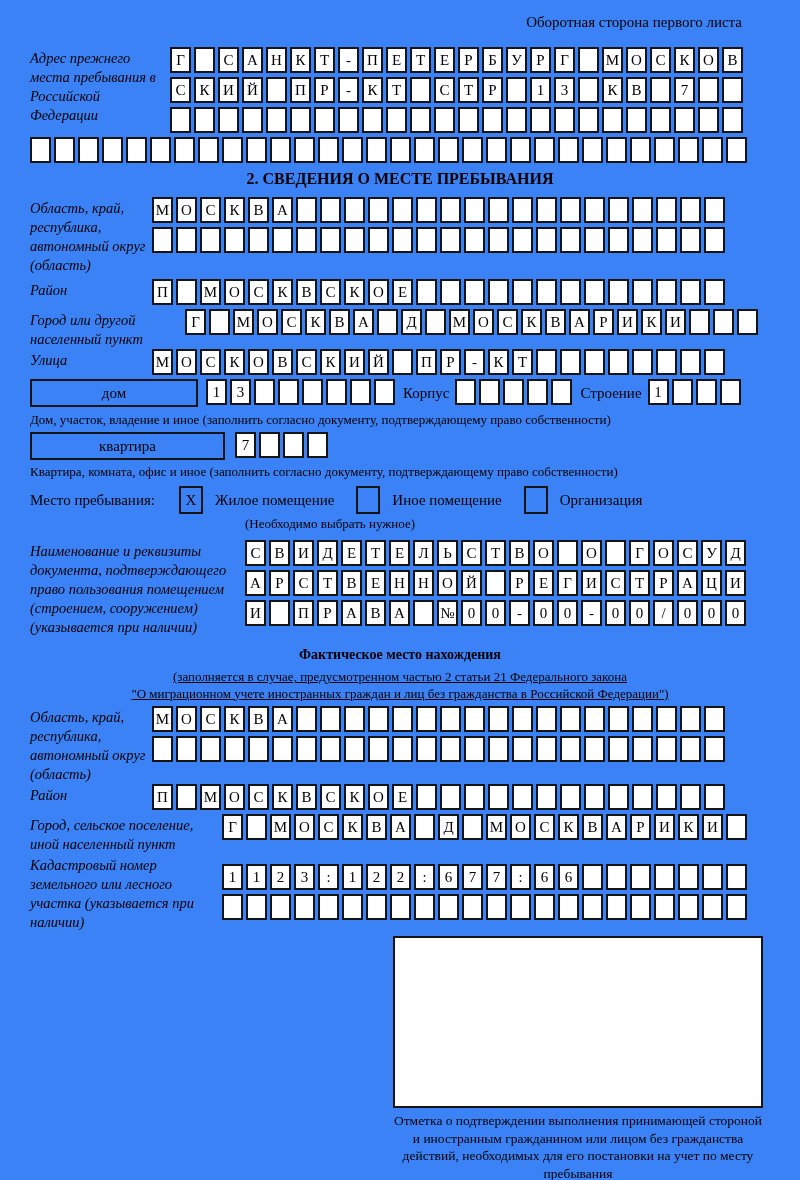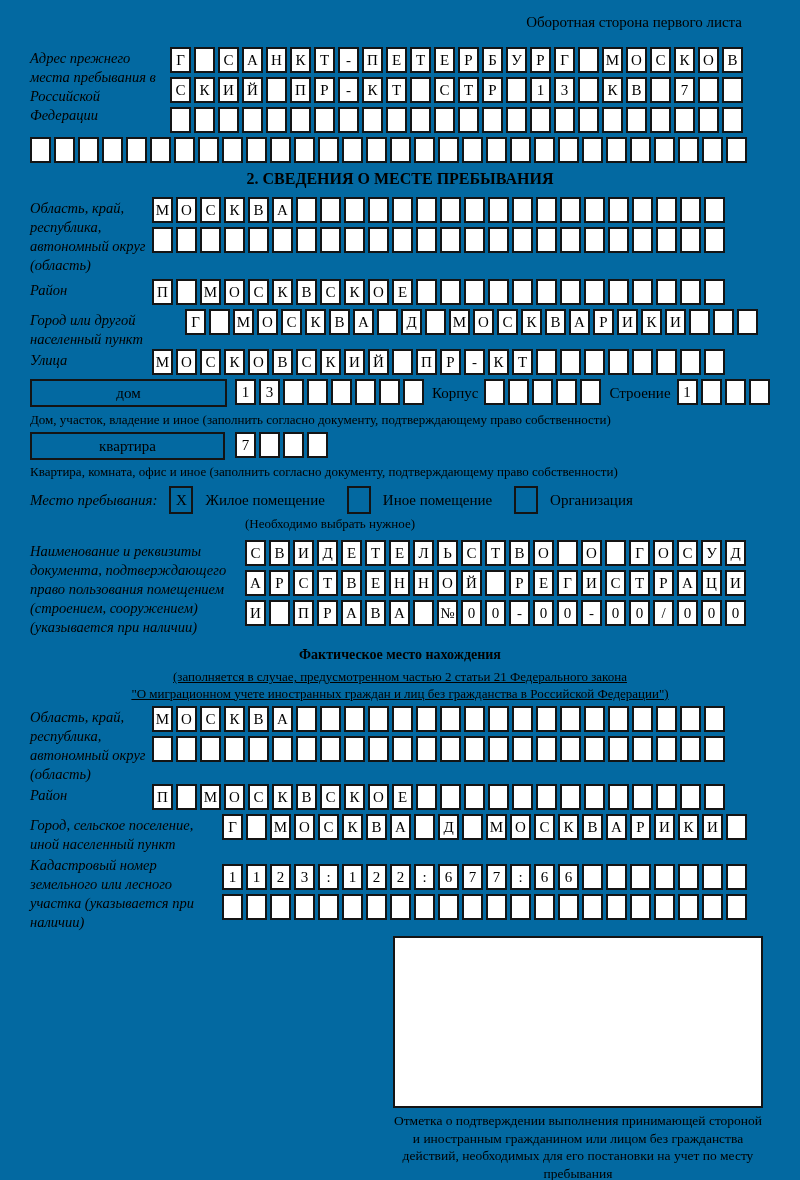--- a/index.html
+++ b/index.html
@@ -1,21 +1,21 @@
 <!DOCTYPE html>
 <html lang="ru"><head>
 <meta charset="utf-8">
 <style>
   html,body{margin:0;padding:0;background:#ffffff;}
   .page{
     position:relative;
     width:800px;height:1180px;
     box-sizing:border-box;
     padding:14px 30px 10px 30px;
-    background:#0369a1;
+    background:#3b82f6;
     color:#000;
     font-family:"Liberation Serif","DejaVu Serif",serif;
     overflow:hidden;
   }
   .header-note{
     text-align:right;
     font-size:15px;
     padding-right:28px;
     margin-bottom:16px;
   }
@@ -65,35 +65,35 @@
   .mt8{margin-top:8px;}
   .mt4{margin-top:4px;}
   .wide-box{
     box-sizing:border-box;
     border:2px solid #141414;
     height:28px;
     display:flex;align-items:center;justify-content:center;
     font-size:15px;
     flex:0 0 auto;
   }
-  .wb-dom{width:197px;margin-right:8px;}
+  .wb-dom{width:168px;margin-right:8px;}
   .wb-kv{width:195px;margin-right:10px;}
   .inline-label{
     font-size:15px;
     line-height:28px;
     margin:0 6px 0 8px;
     white-space:nowrap;
   }
   .dom-row{margin-bottom:3px;}
   .stay-row{
     align-items:center;
     margin:6px 0 2px 0;
     font-size:15px;
   }
-  .stay-label{margin-right:12px;font-style:italic;}
+  .stay-label{margin-right:24px;}
   .checkbox{
     box-sizing:border-box;
     width:24px;height:28px;
     border:2px solid #141414;
     text-align:center;
     line-height:24px;
     font-size:15px;
     flex:0 0 auto;
     margin-right:12px;
   }

